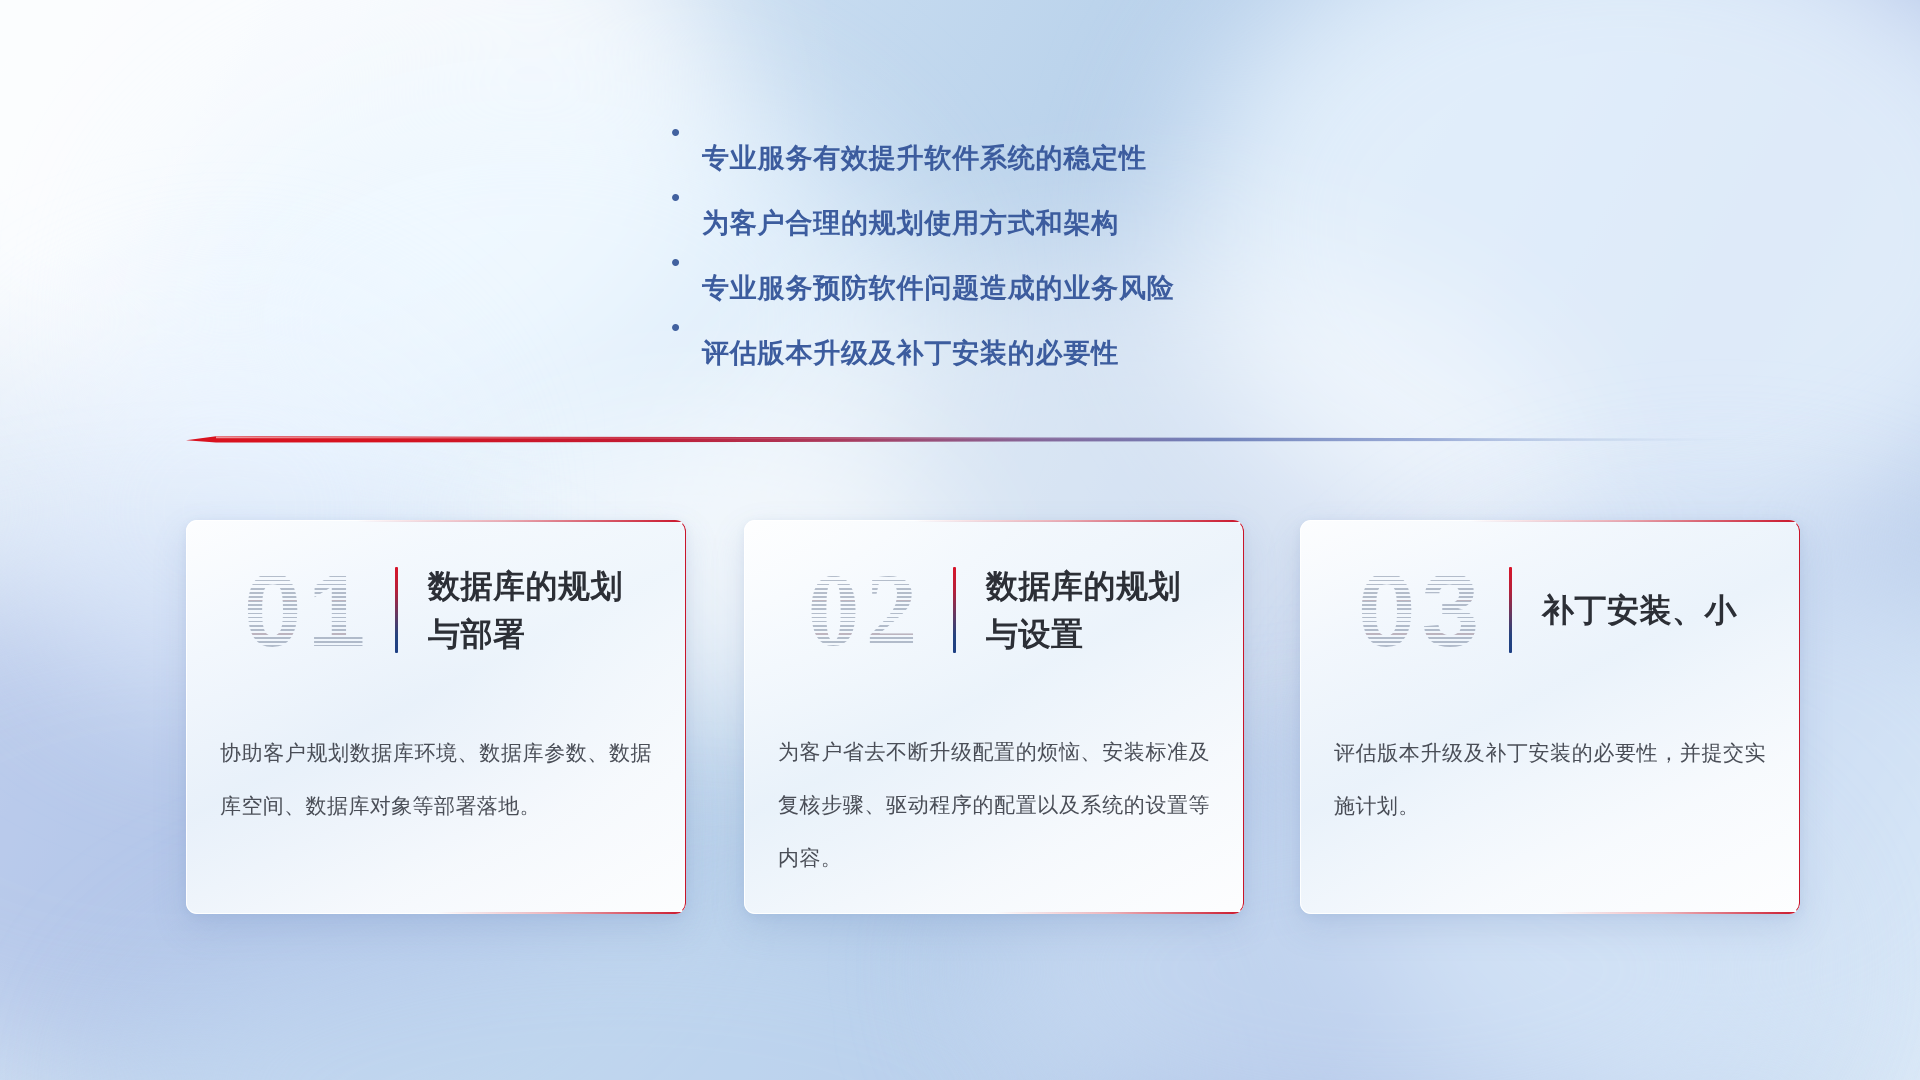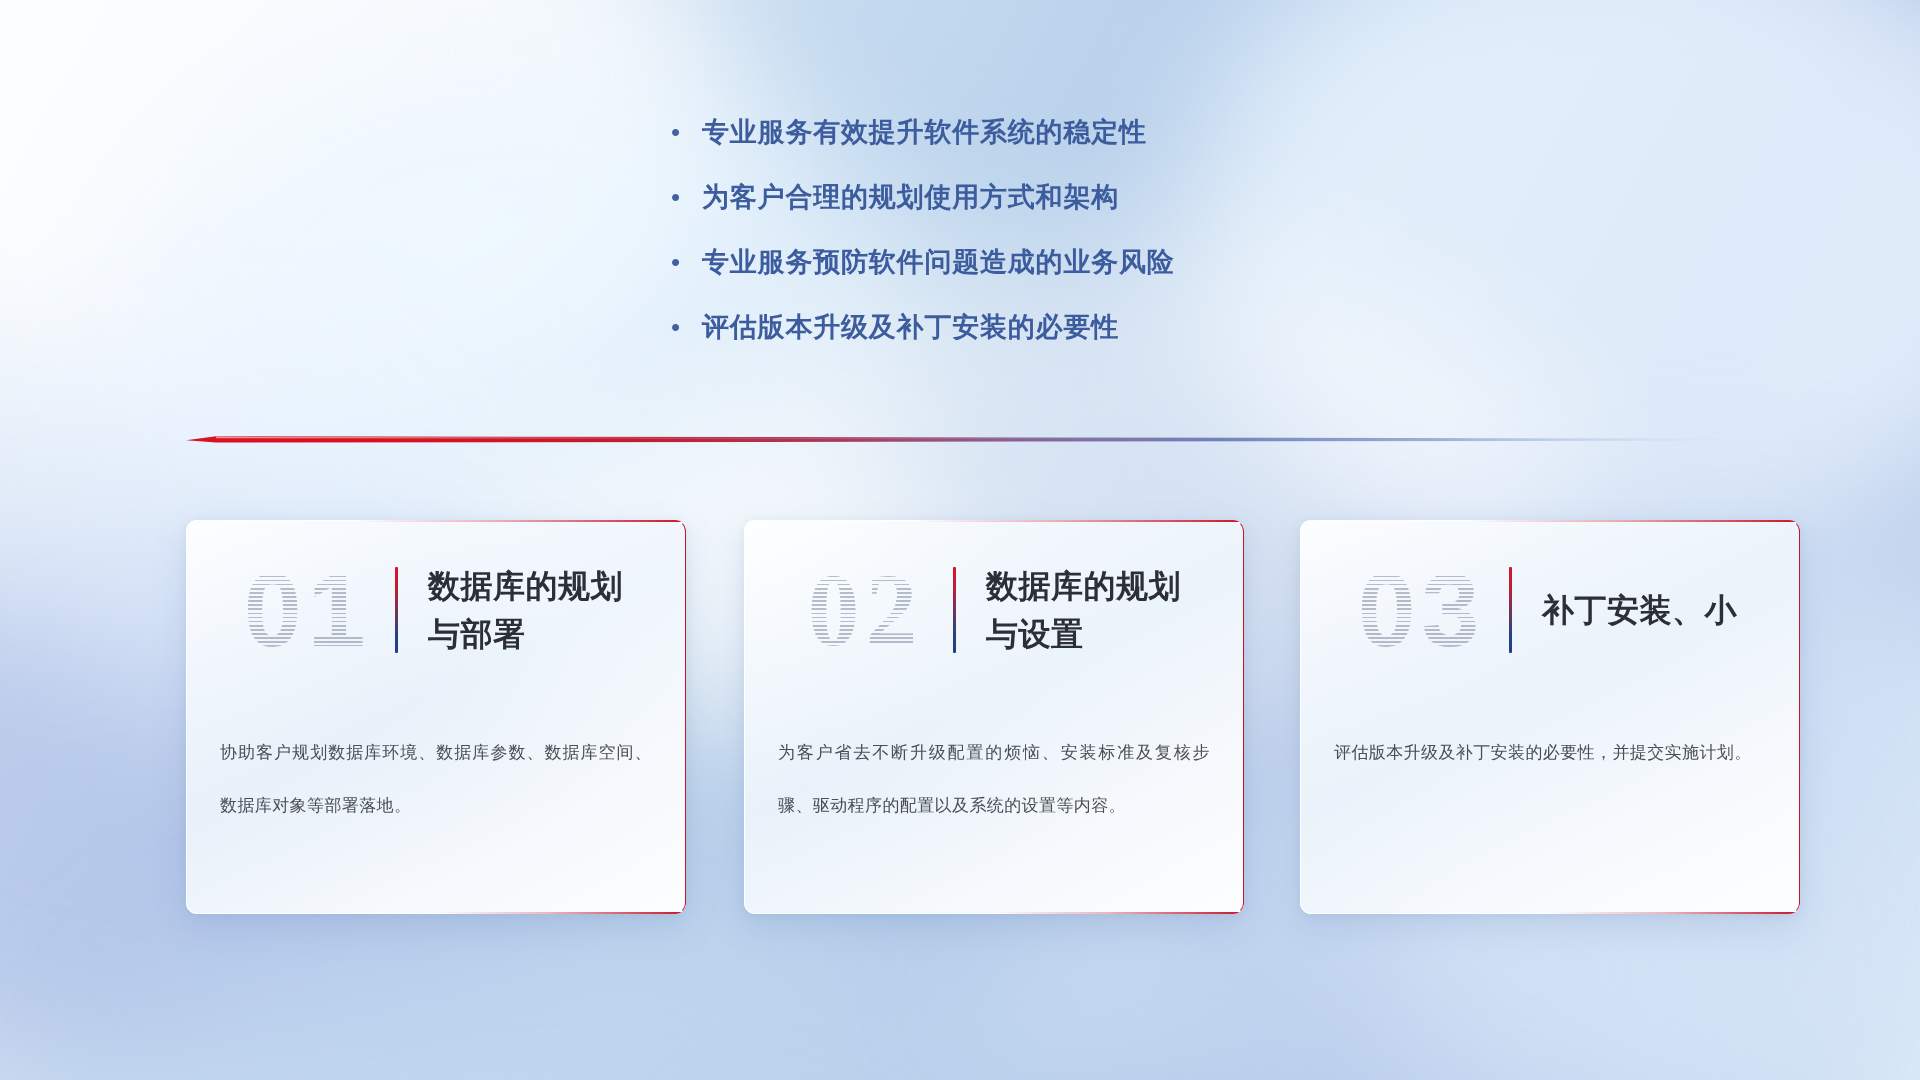--- a/index.html
+++ b/index.html
@@ -63,20 +63,21 @@
     text-align:left;
     padding-left:3px;
   }
   .bullet-text {
     font-size:27px;
     line-height:40px;
     letter-spacing:.8px;
     color:#3c5c9e;
     font-weight:700;
     white-space:nowrap;
+    margin-top:26px;
   }
 
   
   #divider {
     position:absolute;
     left:186px; top:432px;
     width:1560px; height:16px;
     overflow:visible;
   }
 
@@ -199,21 +200,21 @@
     font-weight:700;
     color:#2c2f36;
     letter-spacing:.5px;
   }
 
   
   .card-body{
     position:absolute;
     left:34px; right:34px;
     top:206px;
-    font-size:17px;
+    font-size:21px;
     line-height:53px;
     color:#4a4e57;
     letter-spacing:.4px;
     text-align:justify;
     text-justify:inter-character;
   }
 </style>
 </head>
 <body>
 

